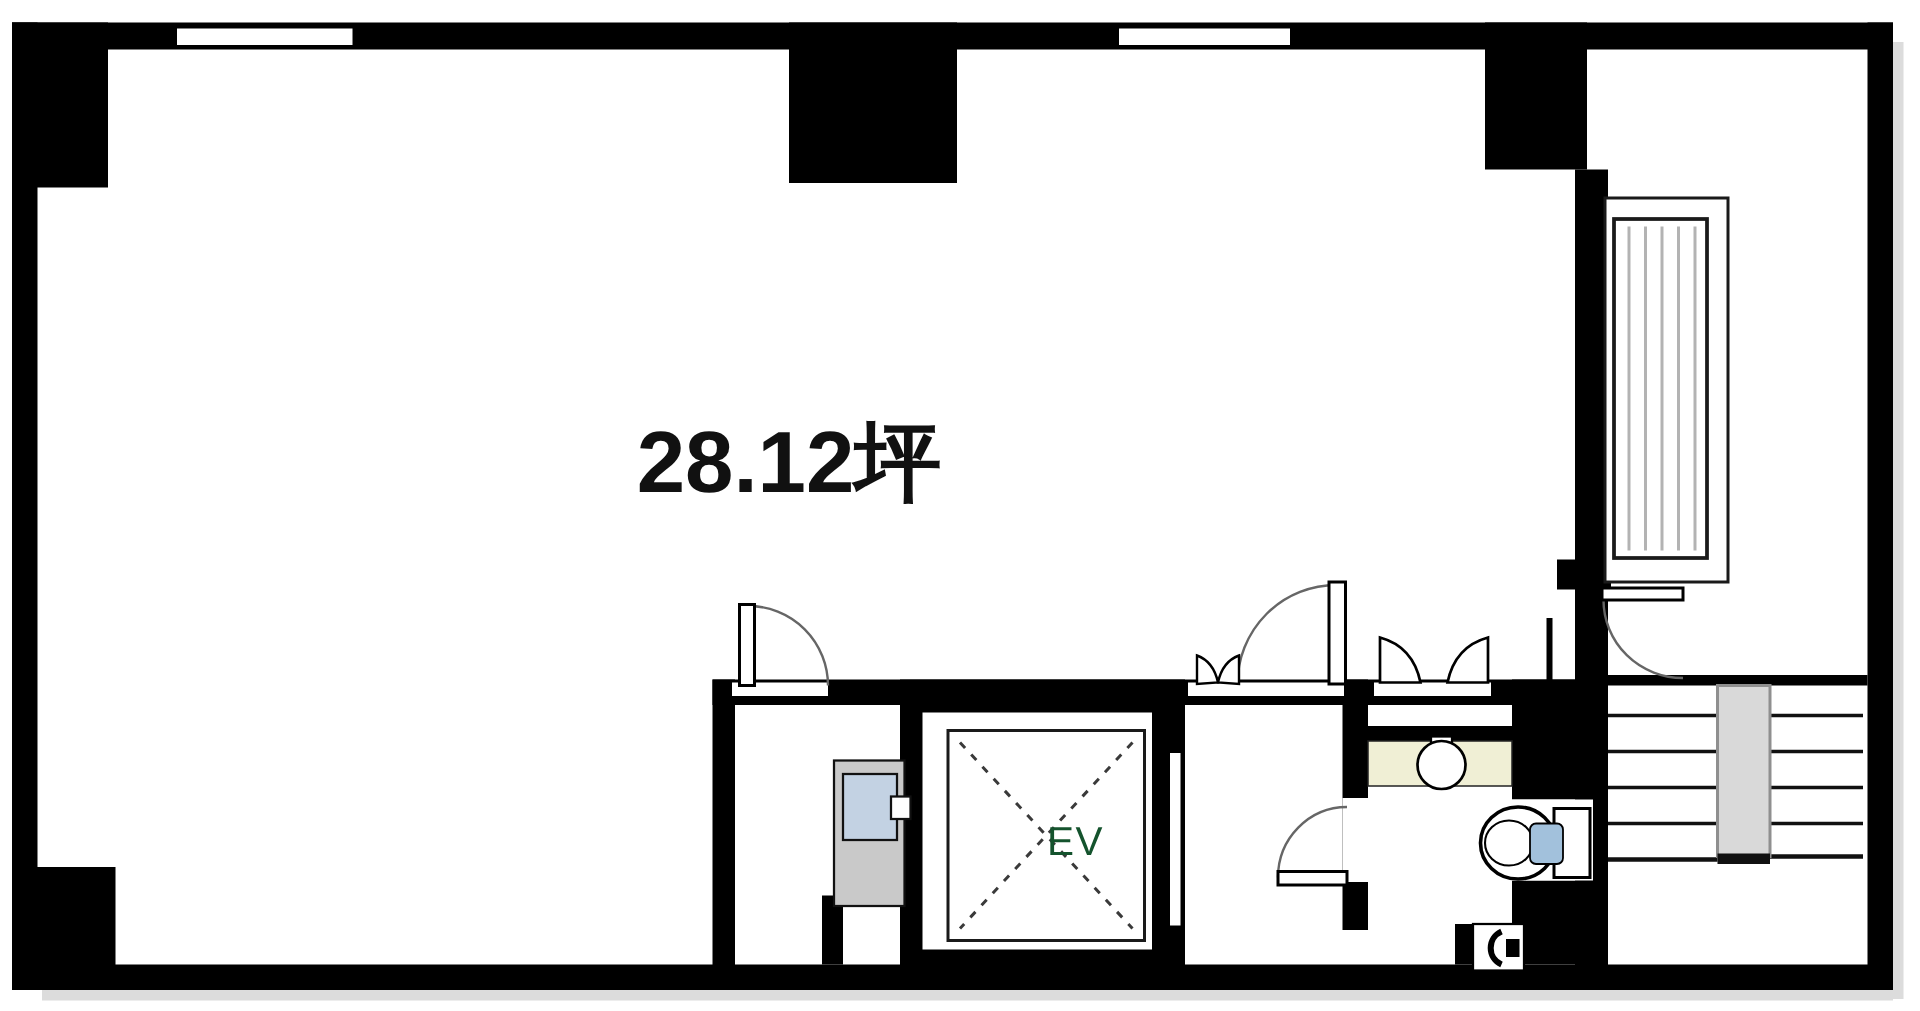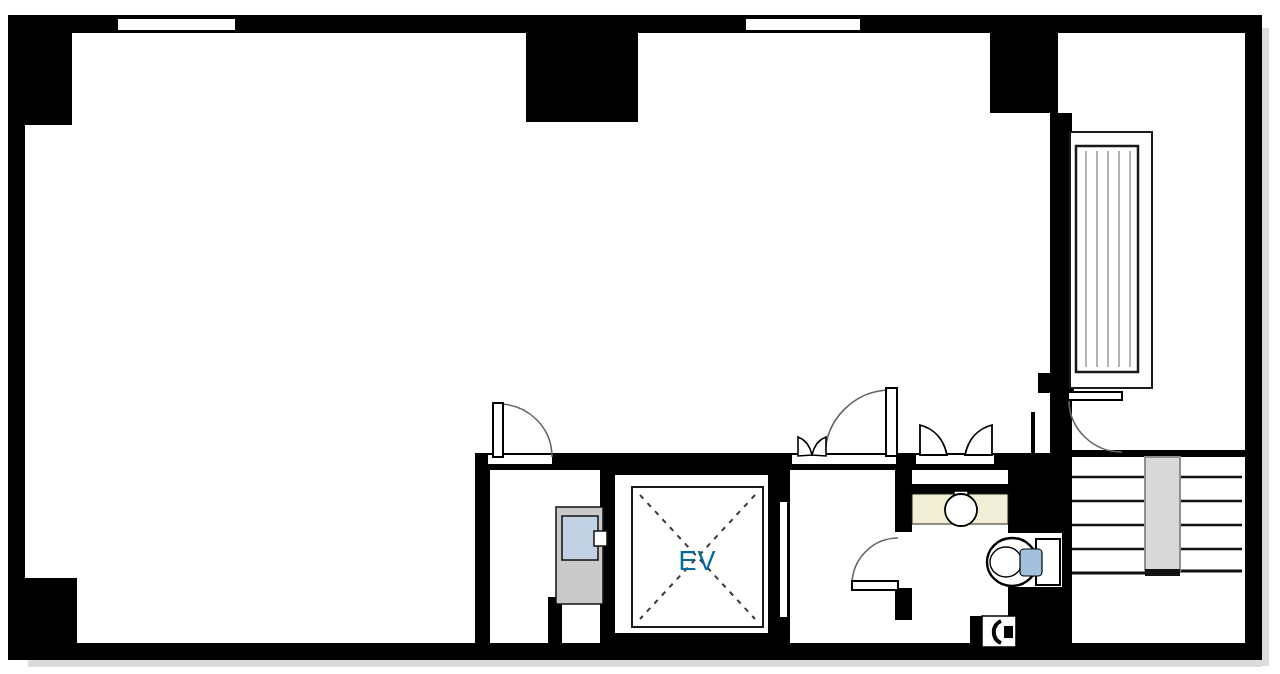--- a/index.html
+++ b/index.html
@@ -11,22 +11,22 @@
     overflow:hidden;
   }
   .plan svg{position:absolute;left:0;top:0;}
   .label-area{
     position:absolute;left:378px;top:266px;width:296px;height:86px;
     text-align:center;line-height:86px;
     font-size:58px;font-weight:bold;color:#111;letter-spacing:0px;
   }
   .label-ev{
     position:absolute;left:659px;top:543px;width:77px;height:36px;
-    text-align:center;line-height:36px;
-    font-size:27px;color:#0369a1;letter-spacing:1px;
+    text-align:right;line-height:36px;
+    font-size:27px;color:#14532d;letter-spacing:1px;
   }
   .wall{fill:#000000;}
   .cut{fill:#ffffff;}
   .arc{fill:none;stroke:#666666;stroke-width:1.6;}
   .leaf{fill:#ffffff;stroke:#000000;stroke-width:2;}
   .tread{stroke:#111111;stroke-width:2.4;}
   .slat{stroke:#b3b3b3;stroke-width:2;}
 </style>
 </head>
 <body>
@@ -131,15 +131,16 @@
   <path d="M 992 455 L 992 425 Q 970 431 965 455 Z" fill="#fff" stroke="#000" stroke-width="1.8"></path>
 
   <path class="arc" d="M 852 585 A 46 47 0 0 1 898 538" stroke="#666666"></path>
   <rect class="leaf" x="852" y="581" width="46" height="9"></rect>
 
   <path class="arc" d="M 1069 400 A 53 52 0 0 0 1122 452" stroke="#666666"></path>
   <rect class="leaf" x="1068" y="392" width="54" height="8"></rect>
 
 </svg>
 
+<div class="label-area">28.12坪</div>
 <div class="label-ev">EV</div>
 
 </div>
 
 </body></html>

